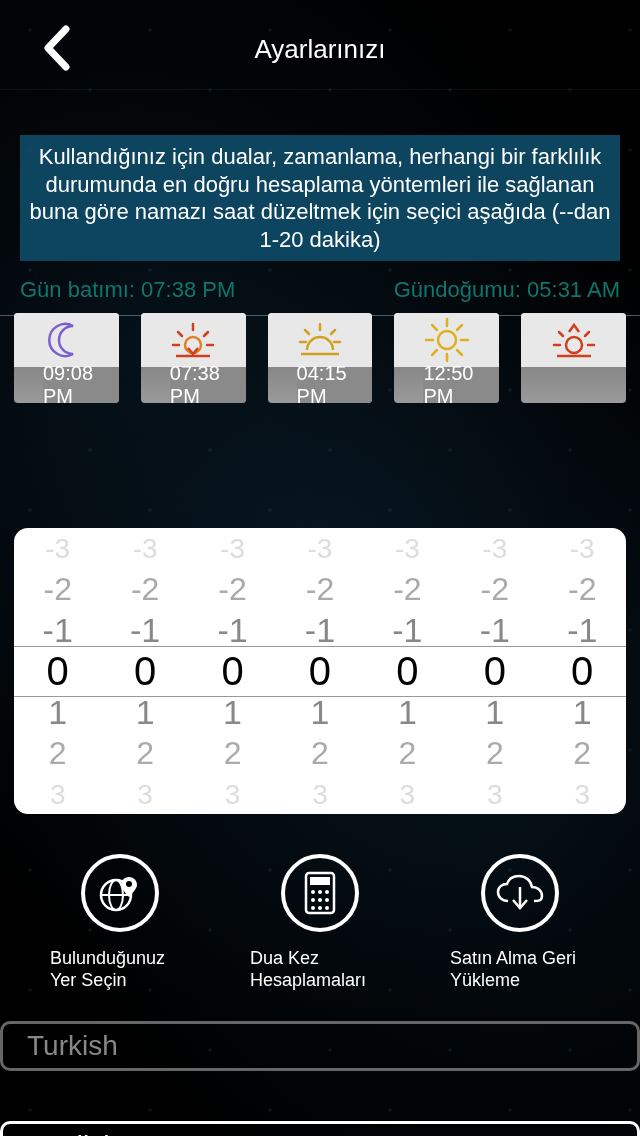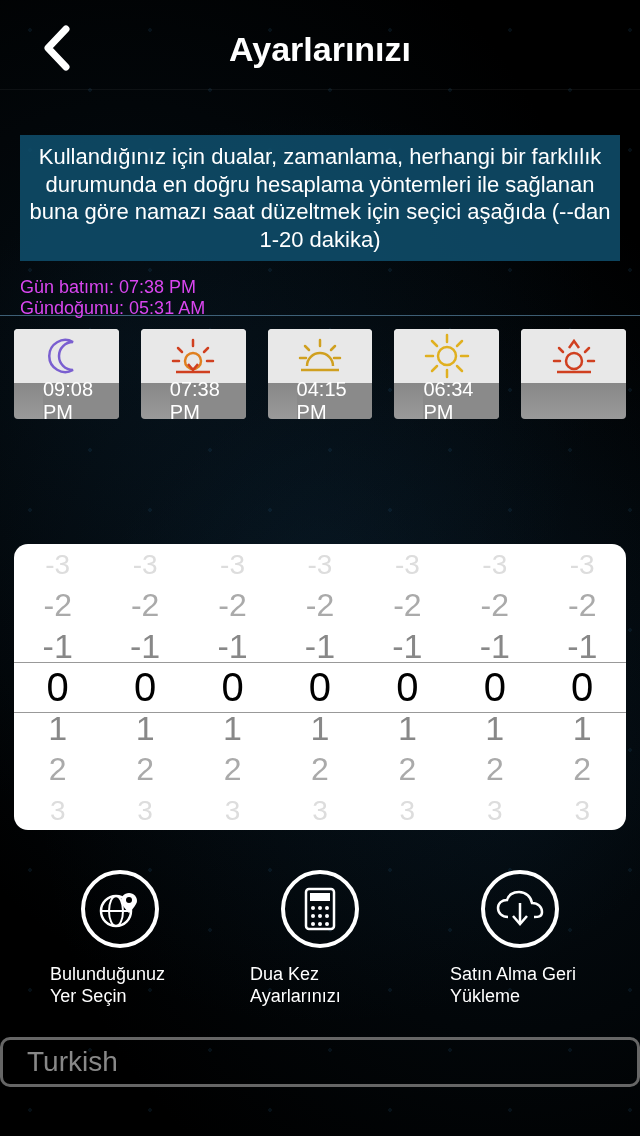--- a/index.html
+++ b/index.html
@@ -38,44 +38,43 @@
   justify-content: center;
   border-bottom: 1px solid rgba(255,255,255,0.05);
 }
 .back-btn {
   position: absolute;
   left: 40px;
   top: 25px;
 }
 .title {
   color: #fff;
-  font-size: 34px;
-  font-weight: 700;
+  font-size: 26px;
+  font-weight: 400;
   margin-top: 10px;
 }
 .info-box {
   position: relative;
   z-index: 2;
   margin: 45px 20px 10px 20px;
   padding: 8px 7px;
   background: rgba(15,80,110,0.85);
   color: #fff;
   font-size: 22px;
   line-height: 1.25;
   text-align: center;
 }
 .sun-row {
   position: relative;
   z-index: 2;
   display: flex;
   justify-content: space-between;
   padding: 6px 20px 4px 20px;
-  color: #d946ef;
-  font-size: 18px;
-  flex-direction: column;
+  color: #0f766e;
+  font-size: 22px;
 }
 .cards {
   position: relative;
   z-index: 2;
   display: flex;
   gap: 22px;
   padding: 6px 14px 0 14px;
 }
 .card {
   flex: 1;
@@ -287,21 +286,21 @@
           <line x1="25" y1="39" x2="25" y2="46"></line>
           <line x1="4" y1="25" x2="11" y2="25"></line>
           <line x1="39" y1="25" x2="46" y2="25"></line>
           <line x1="10" y1="10" x2="15" y2="15"></line>
           <line x1="35" y1="35" x2="40" y2="40"></line>
           <line x1="40" y1="10" x2="35" y2="15"></line>
           <line x1="15" y1="35" x2="10" y2="40"></line>
         </g>
       </svg>
     </div>
-    <div class="time-area">06:34 PM</div>
+    <div class="time-area">12:50 PM</div>
   </div>
   <div class="card">
     <div class="icon-area">
       <svg width="50" height="40" viewBox="0 0 50 40">
         <circle cx="25" cy="25" r="8" fill="none" stroke="#d04020" stroke-width="2.5"></circle>
         <g stroke="#d04020" stroke-width="2.5" stroke-linecap="round">
           <line x1="10" y1="12" x2="14" y2="16"></line>
           <line x1="40" y1="12" x2="36" y2="16"></line>
           <line x1="5" y1="25" x2="11" y2="25"></line>
           <line x1="45" y1="25" x2="39" y2="25"></line>
@@ -404,21 +403,21 @@
           <circle cx="20" cy="23" r="2" fill="#fff"></circle>
           <circle cx="27" cy="23" r="2" fill="#fff"></circle>
         <circle cx="13" cy="31" r="2" fill="#fff"></circle>
           <circle cx="20" cy="31" r="2" fill="#fff"></circle>
           <circle cx="27" cy="31" r="2" fill="#fff"></circle>
         <circle cx="13" cy="39" r="2" fill="#fff"></circle>
           <circle cx="20" cy="39" r="2" fill="#fff"></circle>
           <circle cx="27" cy="39" r="2" fill="#fff"></circle>
       </svg>
     </div>
-    <div class="label">Dua Kez Ayarlarınızı</div>
+    <div class="label">Dua Kez Hesaplamaları</div>
   </div>
   <div class="action">
     <div class="circle">
       <svg width="52" height="40" viewBox="0 0 52 40">
         <path d="M 14 28 C 8 28 4 24 4 19 C 4 14 8 11 13 11 C 14 6 19 3 25 3 C 32 3 37 8 38 14 C 44 14 48 18 48 23 C 48 28 44 28 40 28" fill="none" stroke="#fff" stroke-width="2.5"></path>
         <line x1="26" y1="14" x2="26" y2="34" stroke="#fff" stroke-width="2.5"></line>
         <path d="M 19 27 L 26 35 L 33 27" fill="none" stroke="#fff" stroke-width="2.5"></path>
       </svg>
     </div>
     <div class="label">Satın Alma Geri Yükleme</div>

